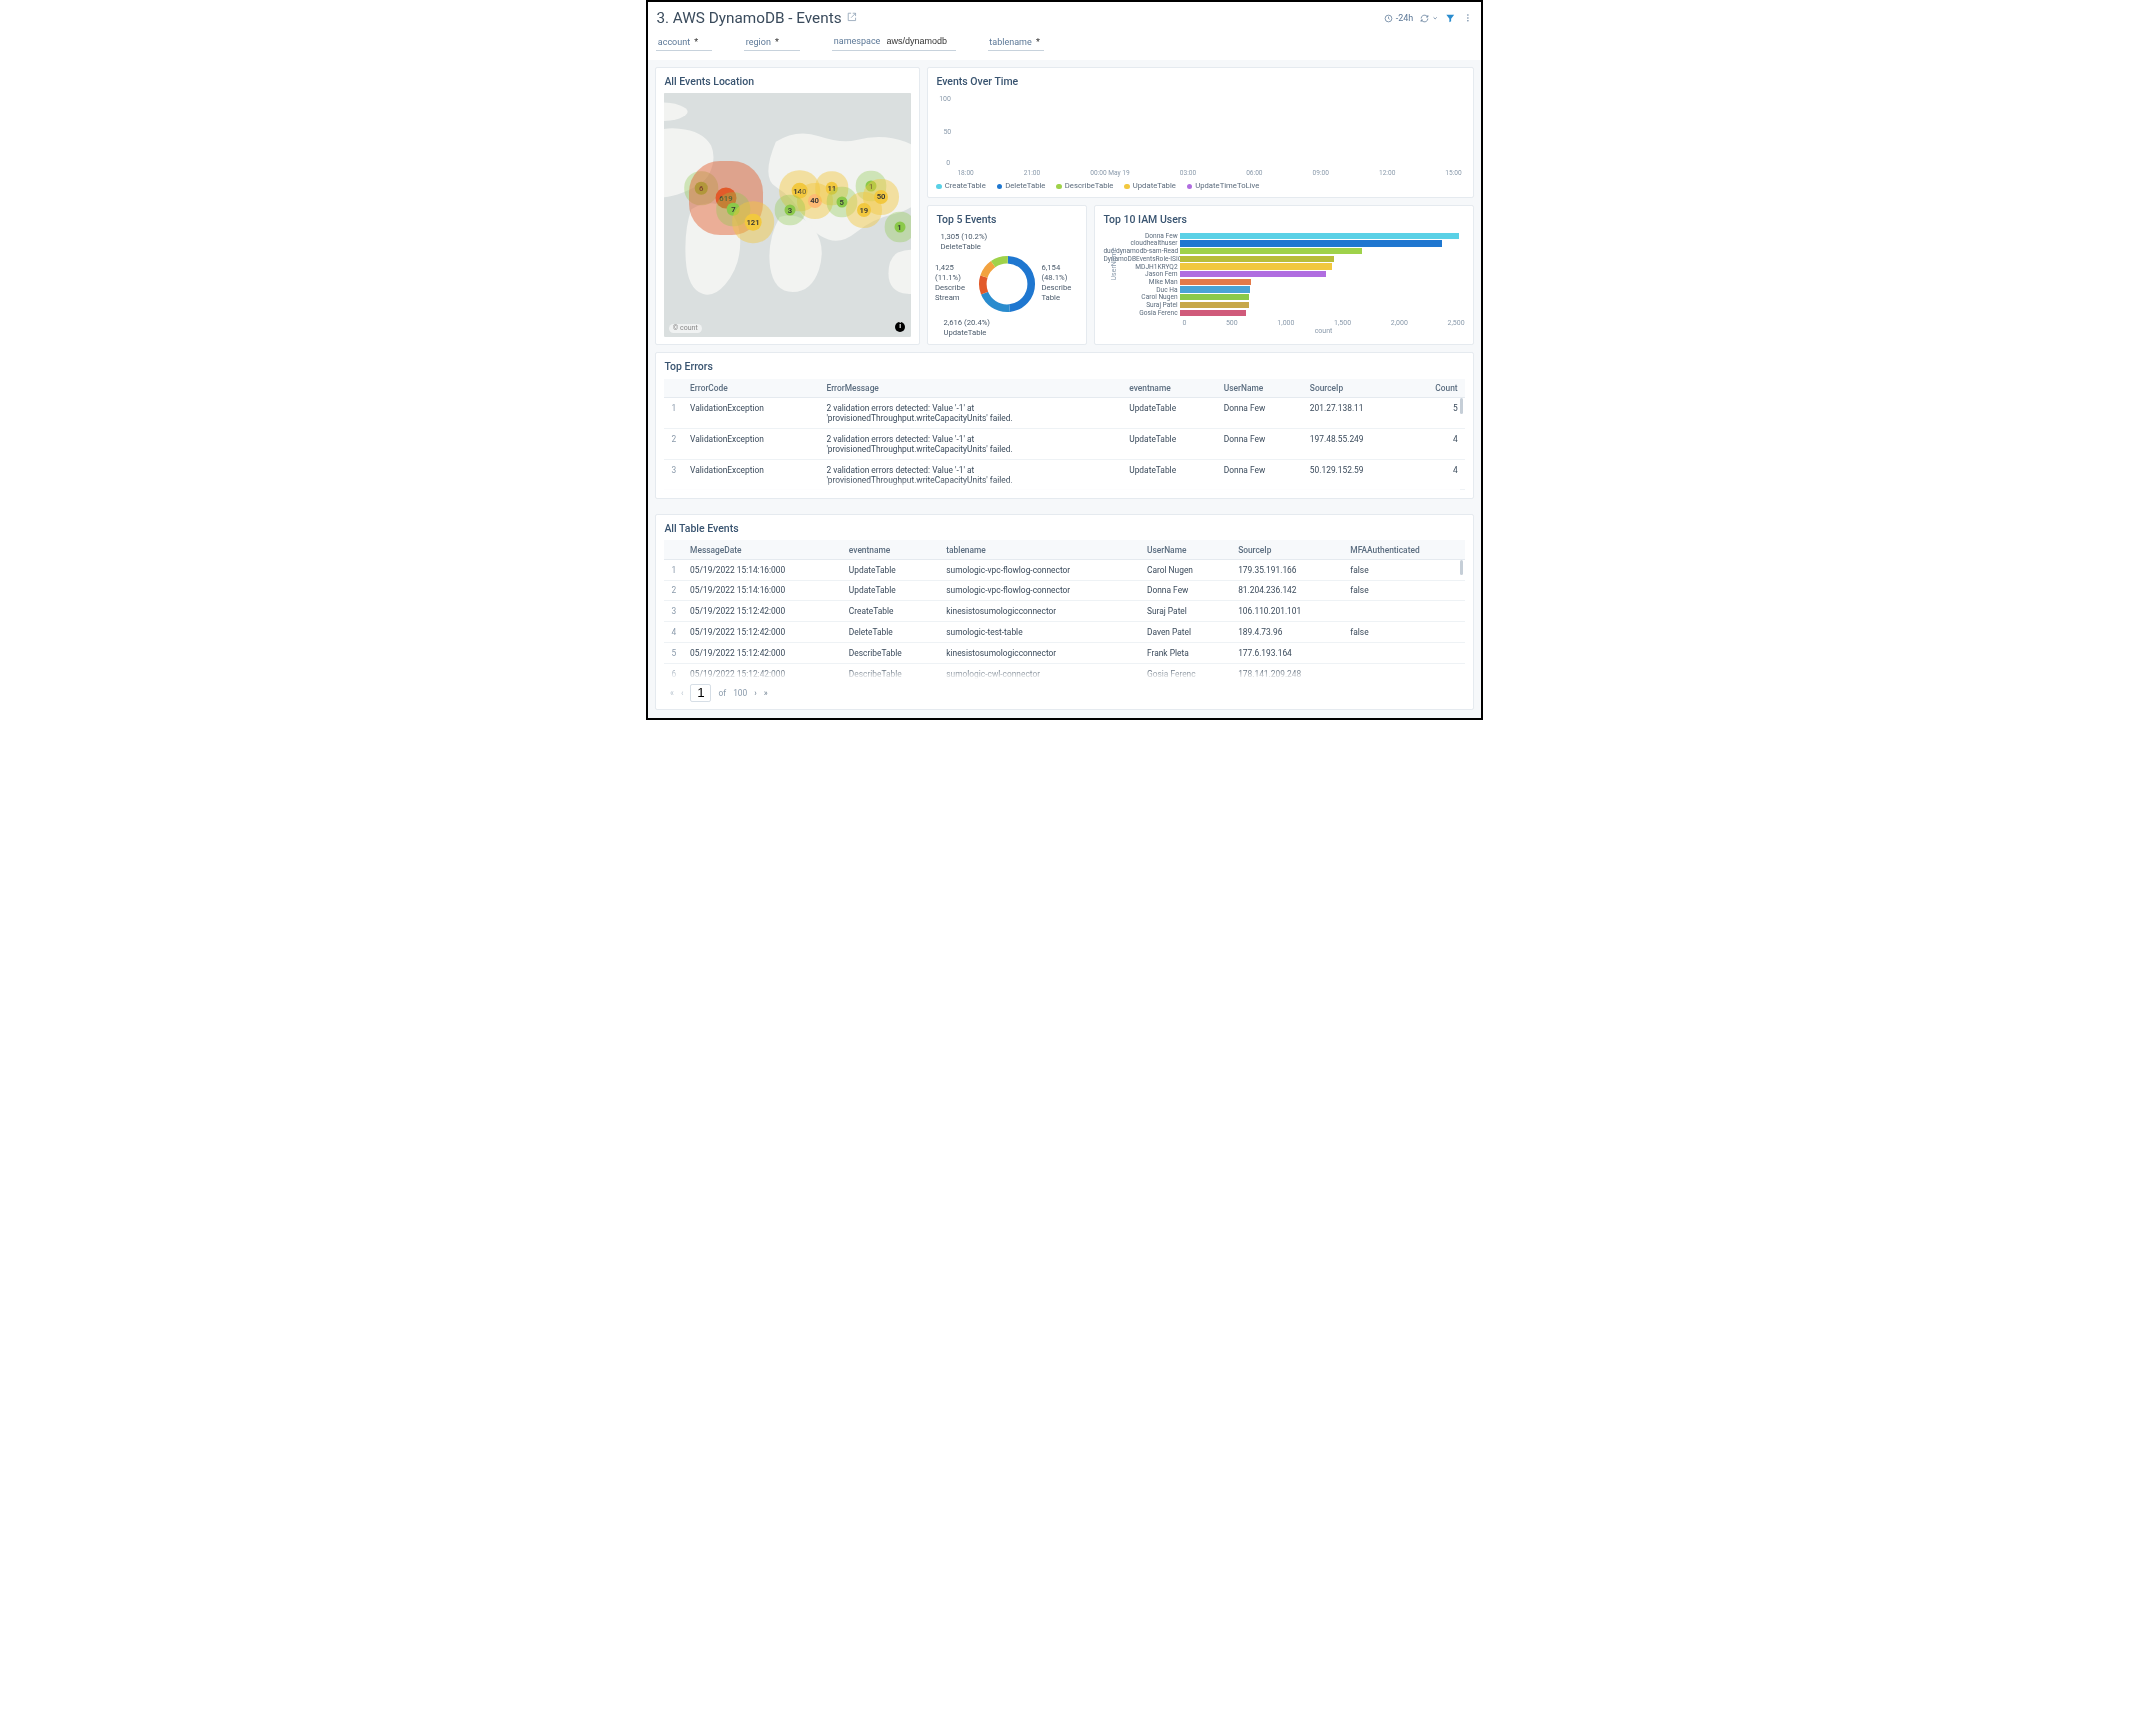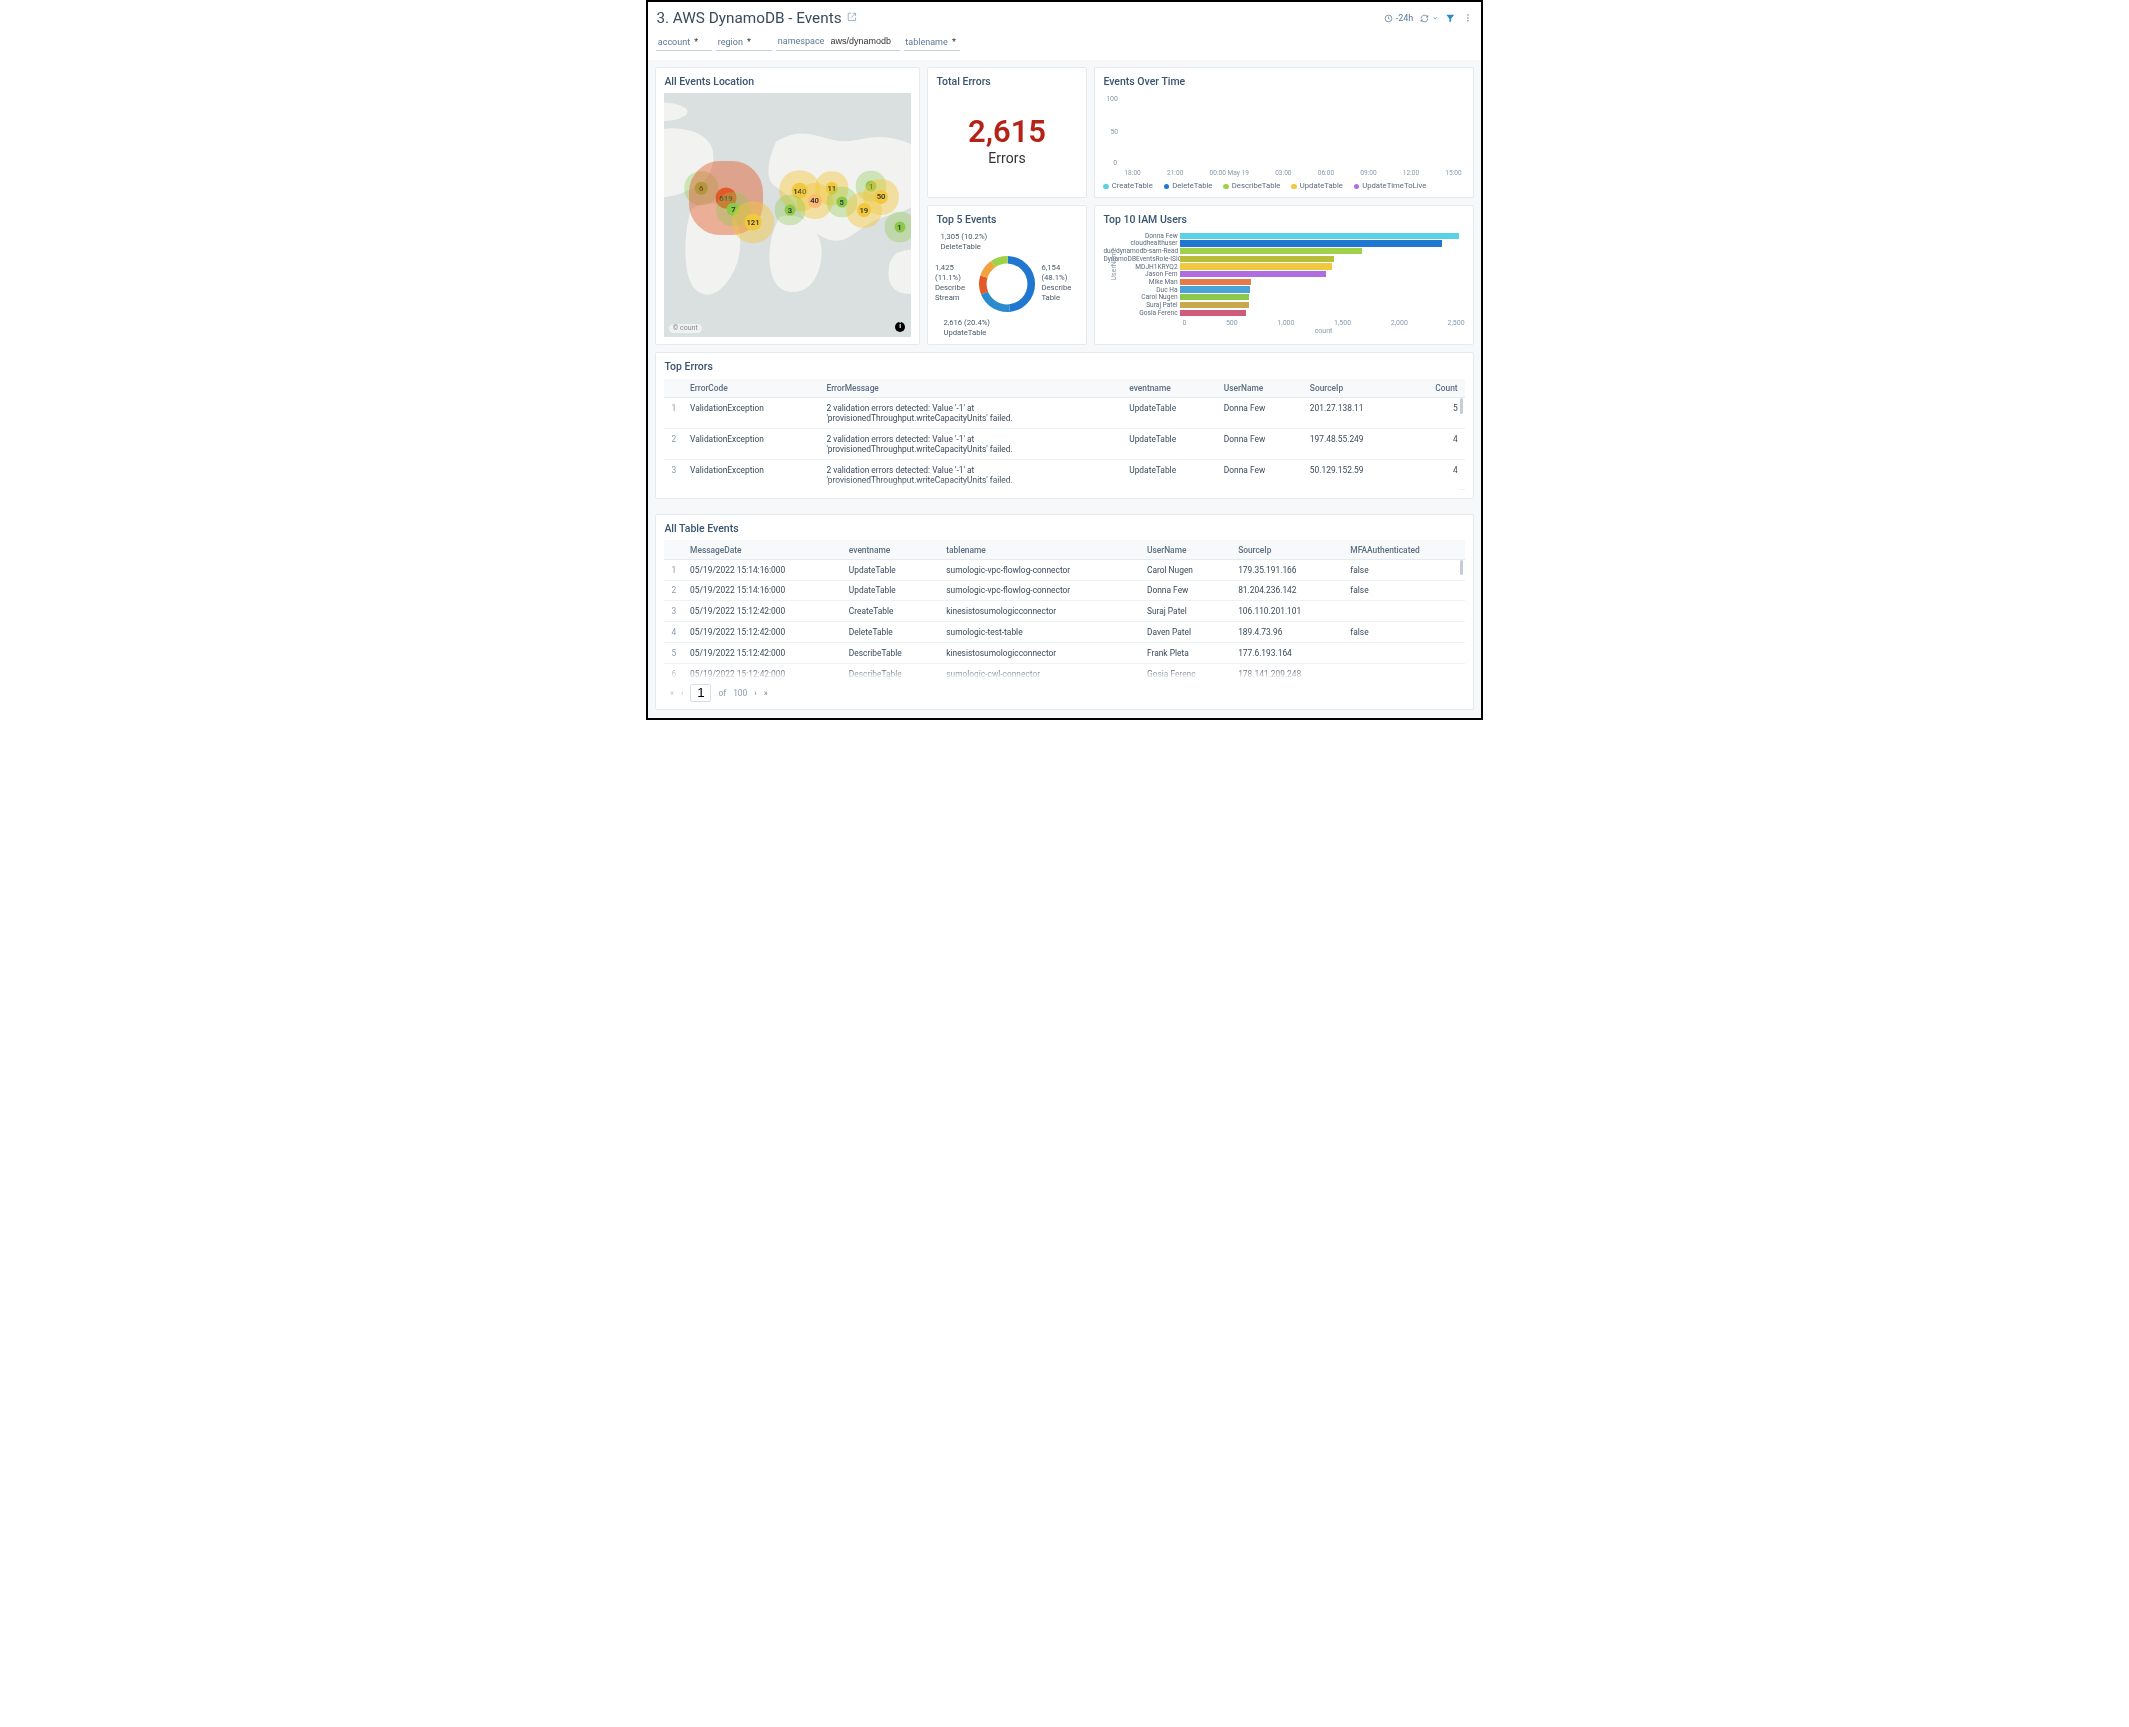--- a/index.html
+++ b/index.html
@@ -8,21 +8,21 @@
   .page { background: #fff; }
   
   .header { display: flex; align-items: center; justify-content: space-between; padding: 7px 8.4px 4.2px 8.4px; color: #41566e; }
   .header-left { display: flex; align-items: center; gap: 5.6px; }
   .page-title { font-size: 15.3px; font-weight: 400; color: #3a4b5c; }
   .popout-icon { color: #8fa2b5; }
   .header-right { display: flex; align-items: center; gap: 7px; color: #5c7897; }
   .hr-item { display: inline-flex; align-items: center; gap: 2.8px; font-size: 9px; cursor: pointer; }
   .filter-icon { color: #2a8cce; }
   
-  .filterbar { display: flex; gap: 4px; padding: 2.8px 8.4px 8.4px 8.4px; font-size: 9px; align-items: flex-end; }
+  .filterbar { display: flex; gap: 32px; padding: 2.8px 8.4px 8.4px 8.4px; font-size: 9px; align-items: flex-end; }
   .filter-field { display: flex; flex-direction: column; }
   .filter-field .lbl { color: #5c7897; font-size: 9px; }
   .filter-field .val { display: inline-flex; gap: 4.2px; align-items: baseline; border-bottom: 0.7px solid #c7d2dc; padding: 1.4px 1.4px 2.8px 1.4px; min-width: 42px; }
   .filter-field .val input { border: 0; outline: 0; font-size: 9px; color: #333; background: transparent; width: 70px; }
   .filter-field.underline-only .val { min-width: 56px; }
   
   .content { background: #f6f8fa; padding: 7px 7px 4.2px 7px; }
   .row { display: flex; gap: 7px; margin-bottom: 7px; }
   .panel { background: #fff; border: 0.7px solid #e5eaef; border-radius: 2.1px; padding: 7px 8.4px; }
   .panel-title { font-size: 10.5px; color: #395470; margin-bottom: 5.6px; font-weight: 500; }
@@ -202,25 +202,20 @@
                 <div class="bubble" style="left: 81%; top: 48%; width: 14px; height: 14px; background: rgb(242, 200, 63); box-shadow: rgba(242, 200, 63, 0.45) 0px 0px 0px 11px;">19</div>
                 <div class="bubble" style="left: 95.5%; top: 55%; width: 11px; height: 11px; background: rgb(139, 201, 74); box-shadow: rgba(139, 201, 74, 0.35) 0px 0px 0px 9.8px;">1</div>
               </div>
           <span class="mapbox-logo">© count</span>
           <span class="info-dot">i</span>
         </div>
       </div>
 
       <div class="right-col">
         <div class="row" style="margin-bottom:0">
-          <div class="panel p-errors">
-            <div class="panel-title">Total Errors</div>
-            <div class="big-num">2,615</div>
-            <div class="big-lbl">Errors</div>
-          </div>
           <div class="panel p-events">
             <div class="panel-title">Events Over Time</div>
             <div class="timechart">
               <span class="axis-lbl" style="left:2.8px; top:1.4px">100</span>
               <span class="axis-lbl" style="left:7px; top:35px">50</span>
               <span class="axis-lbl" style="left:9.8px; bottom:9.8px">0</span>
               <div class="spark" id="spark">
                     <div class="sparkcol">
                       <div style="height: 5%; background: rgb(90, 209, 230);"></div>
                       <div style="height: 4%; background: rgb(31, 119, 208);"></div>

